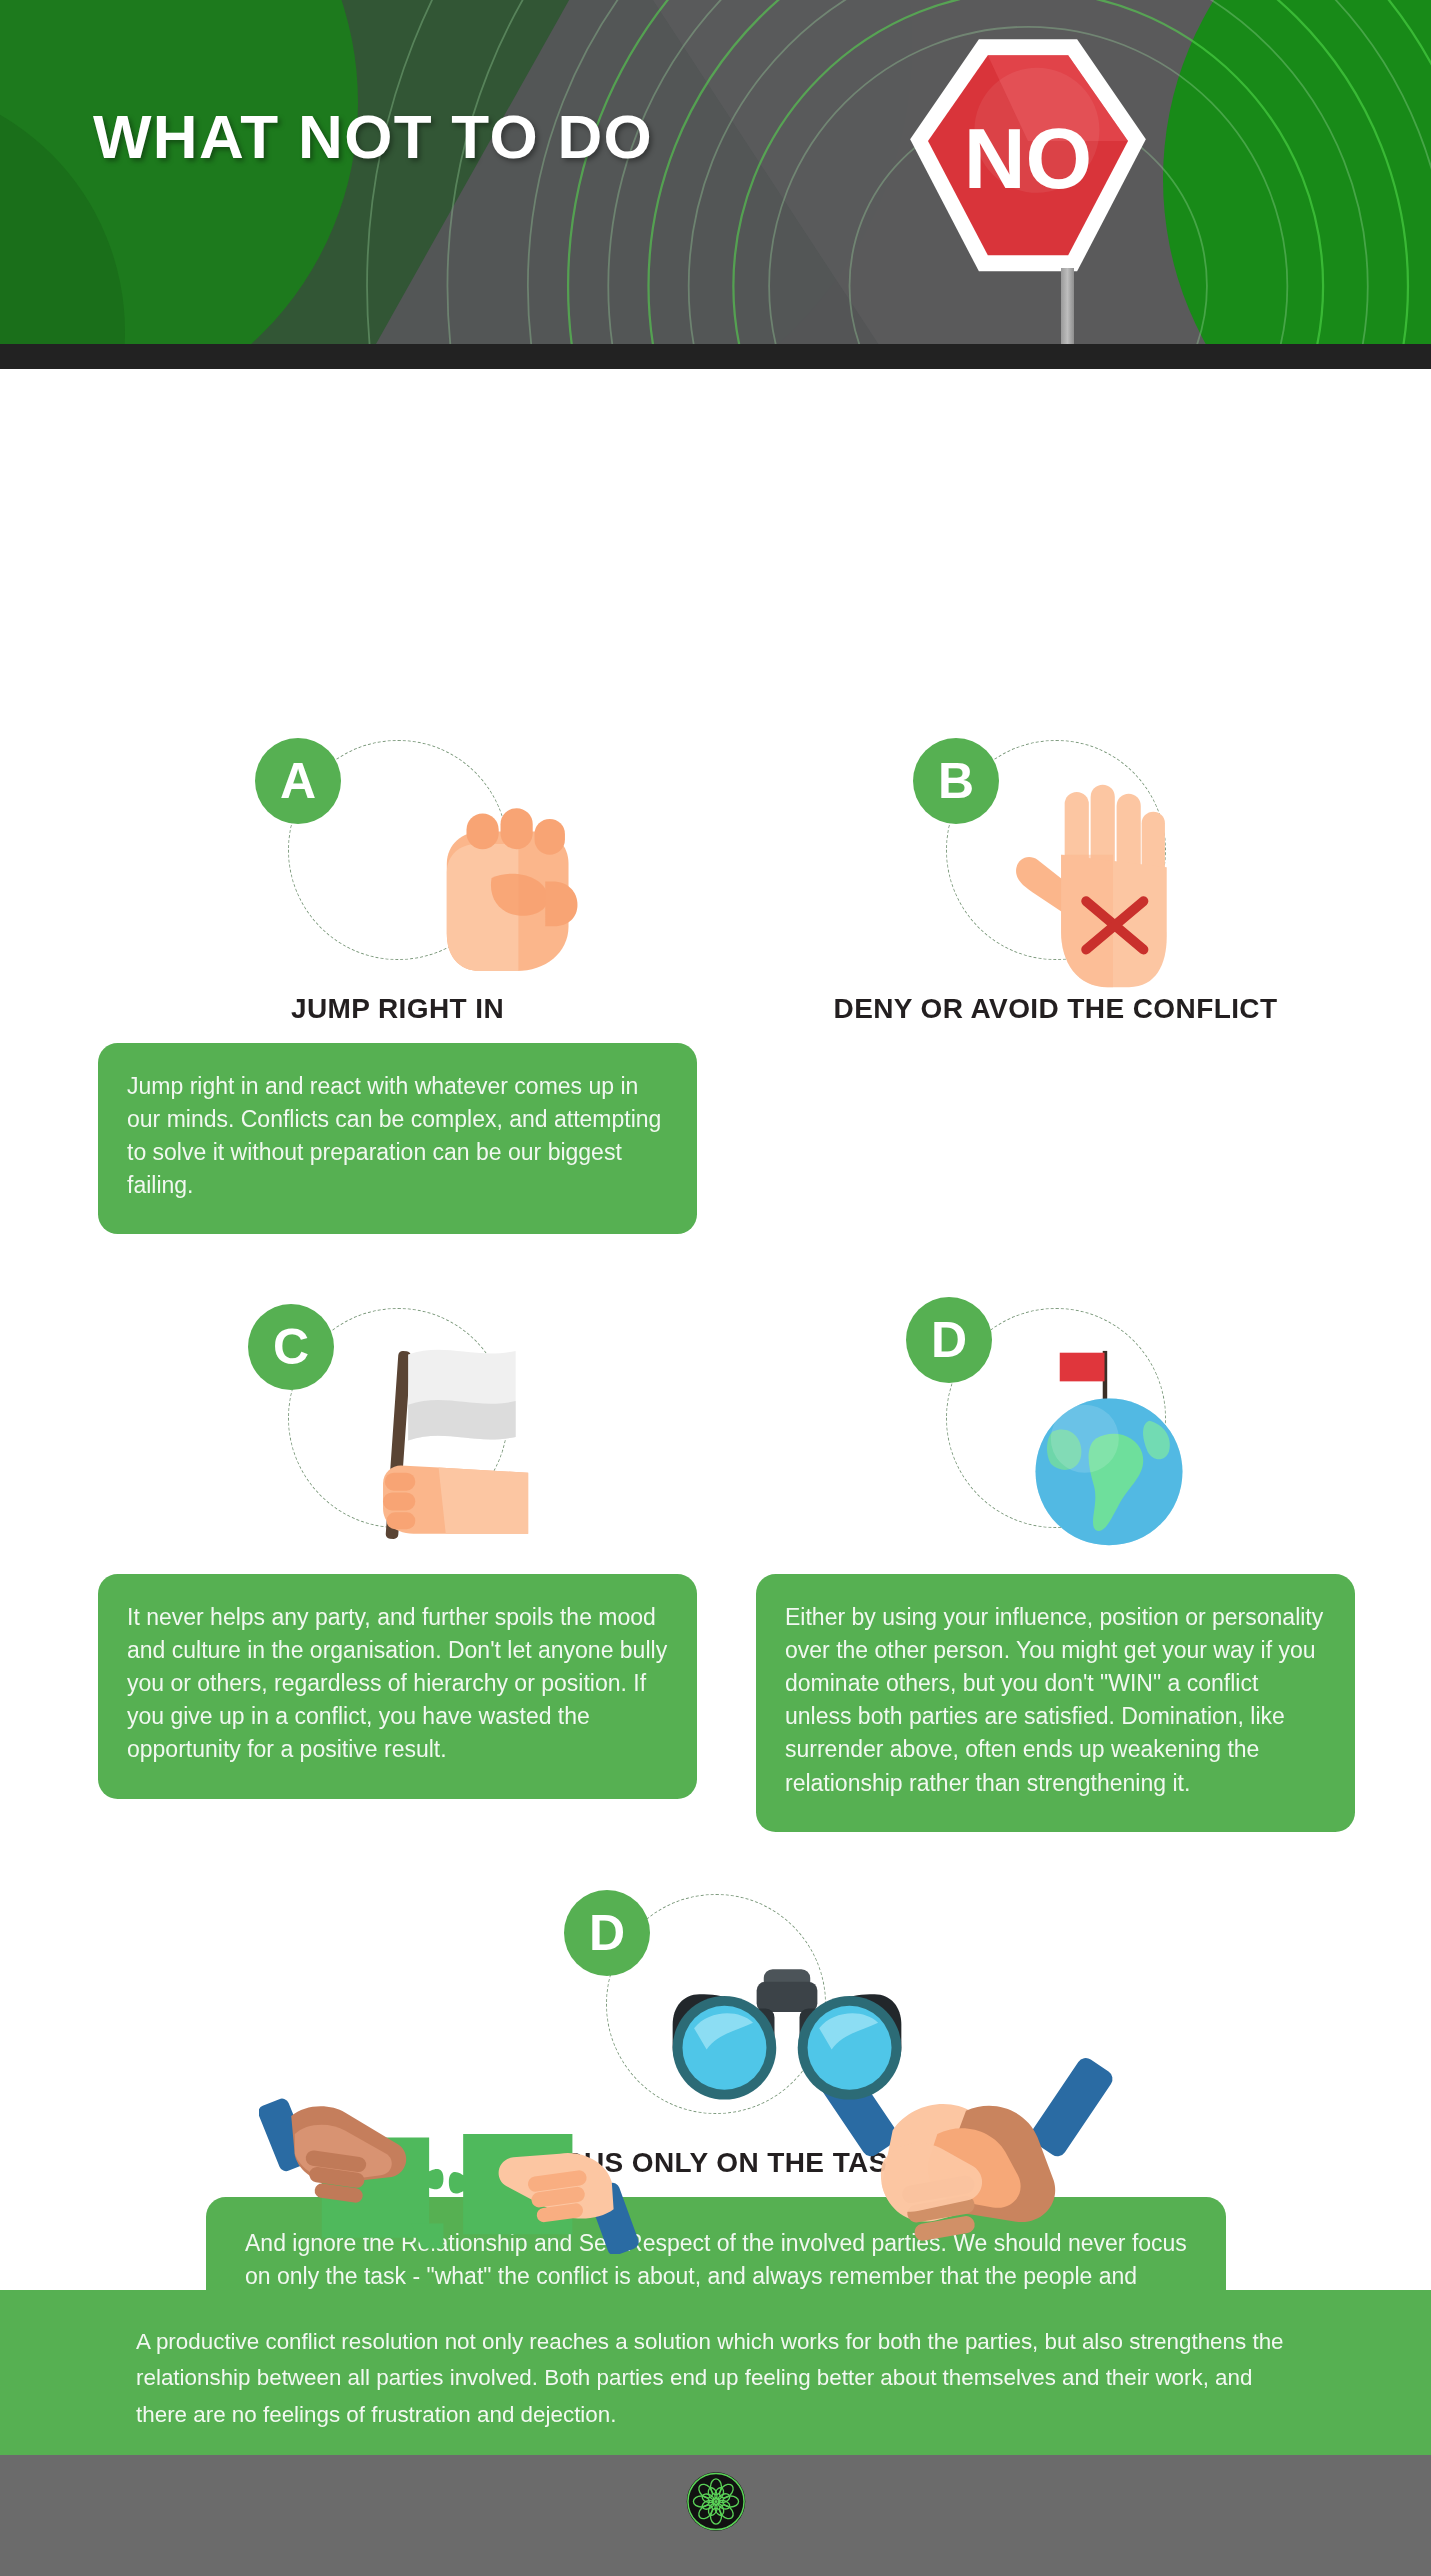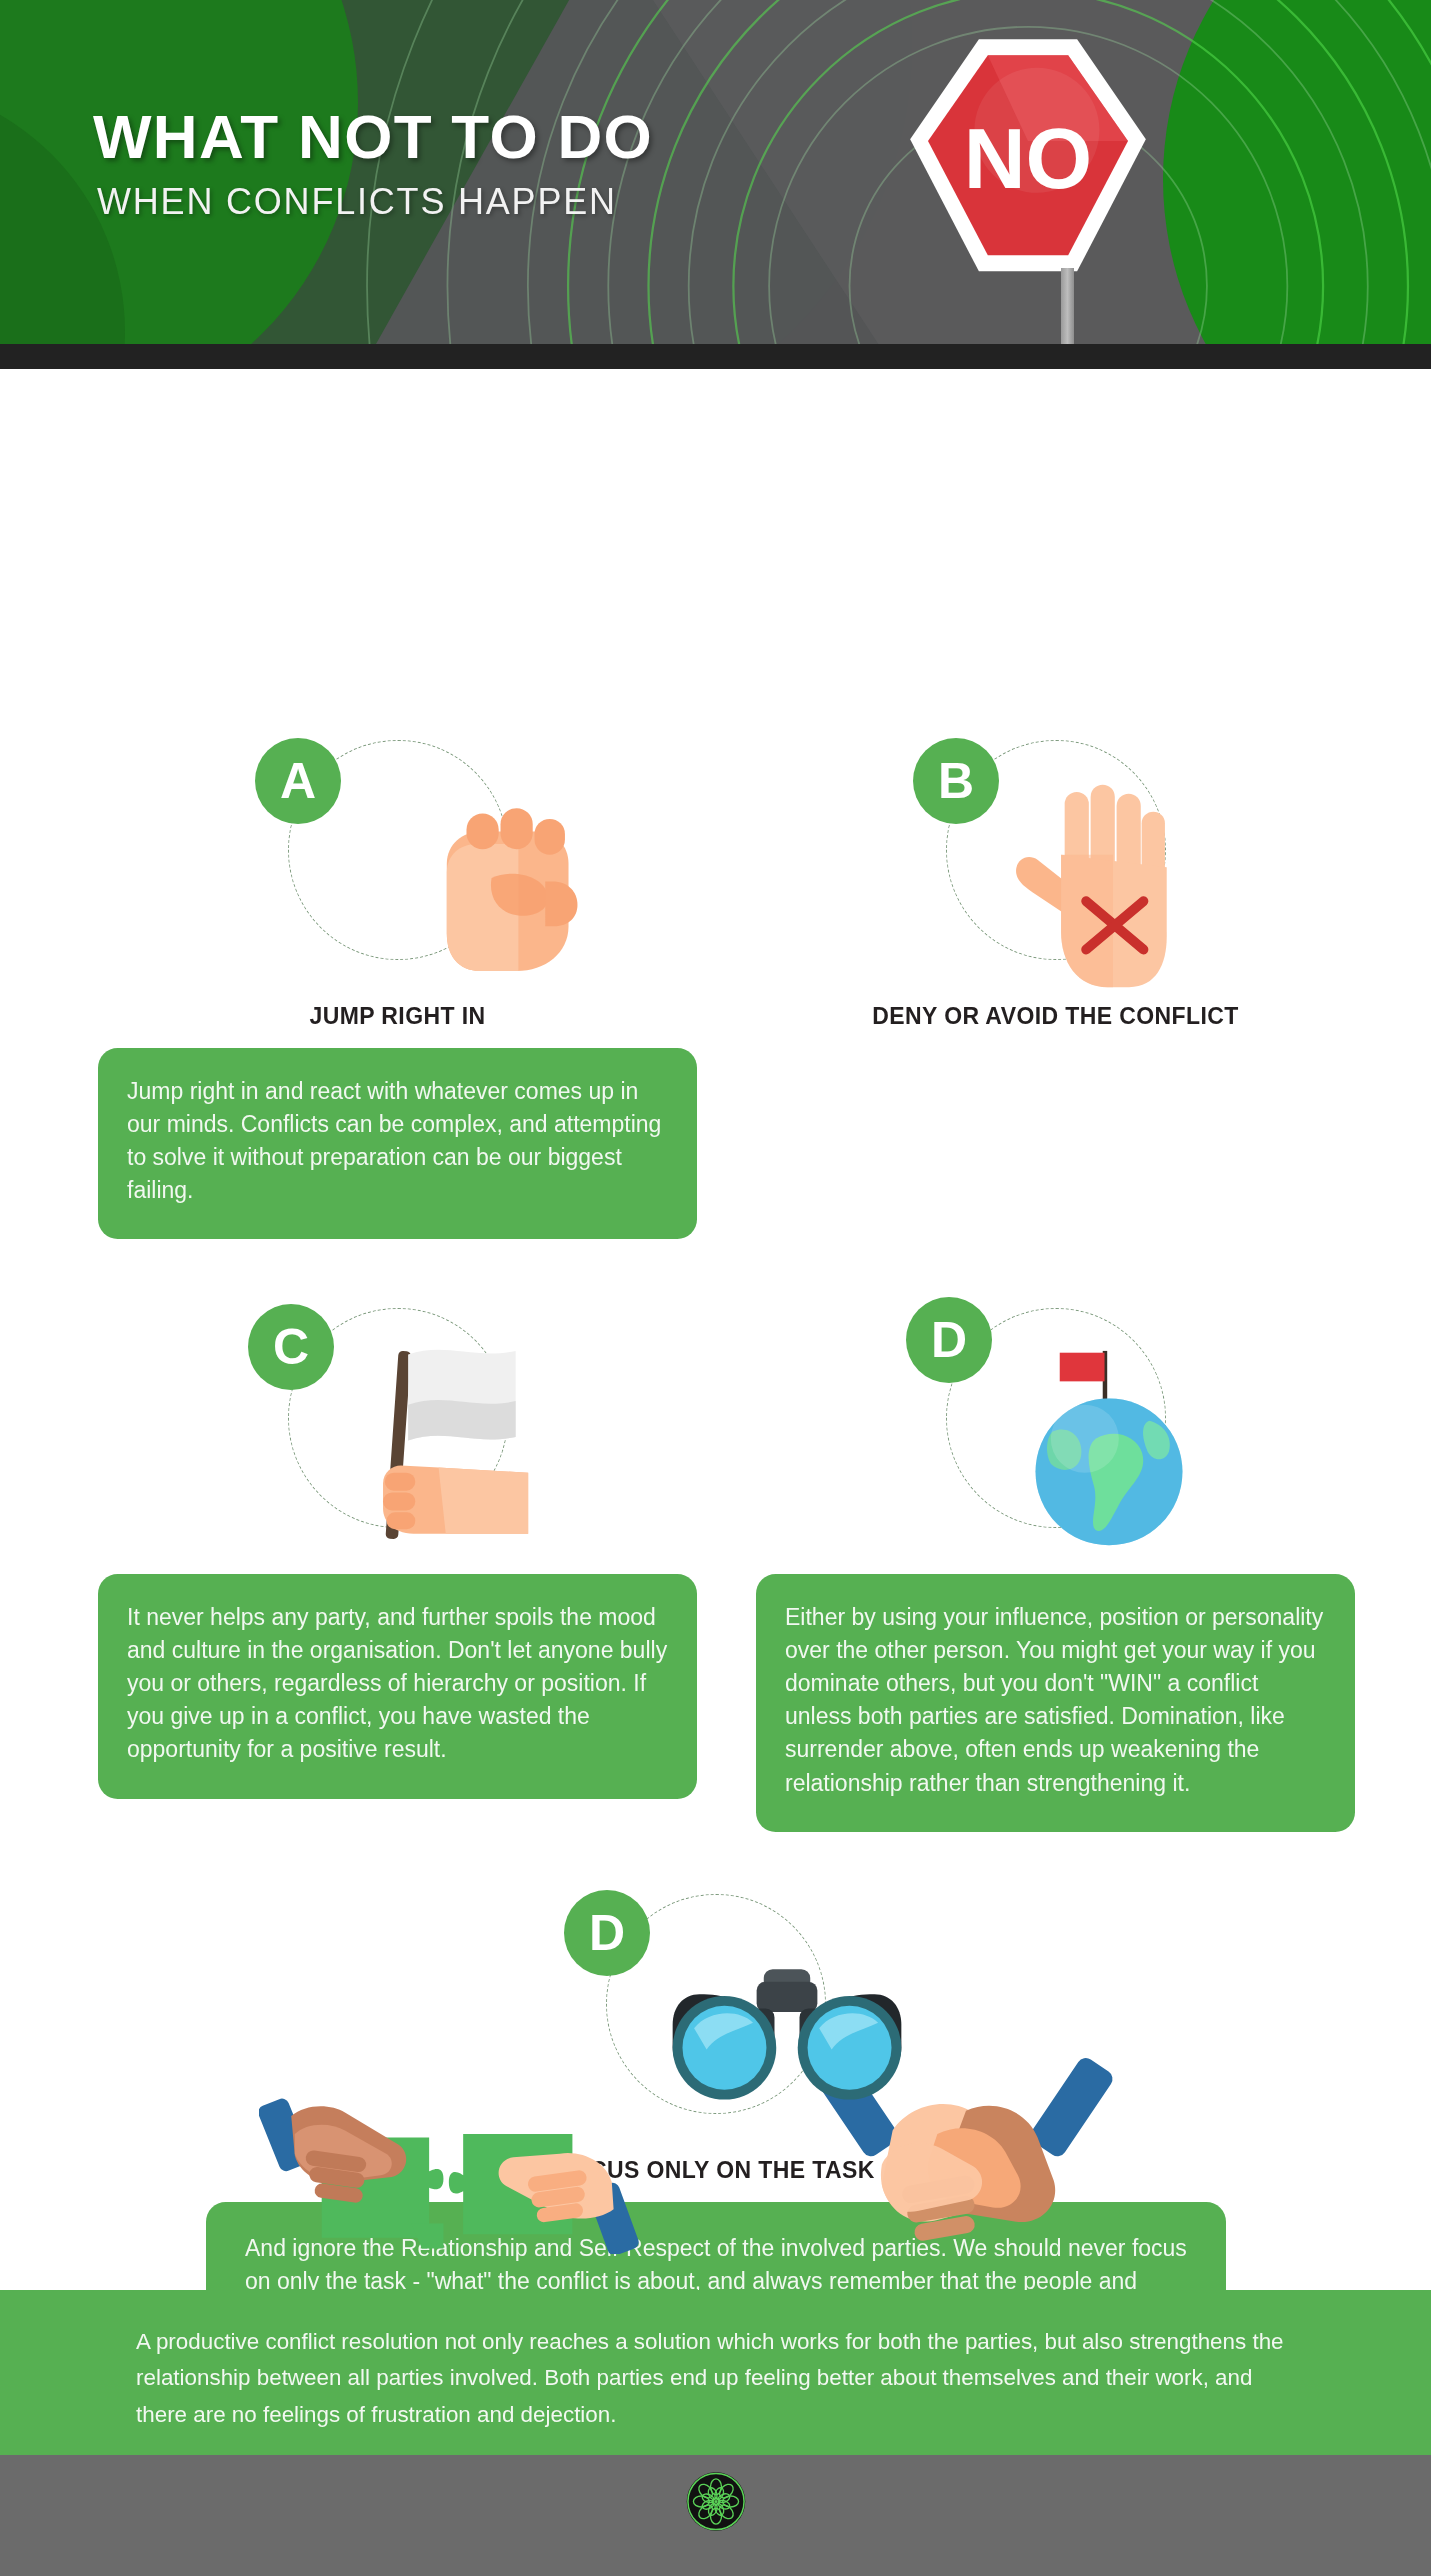--- a/index.html
+++ b/index.html
@@ -140,25 +140,25 @@
     display: flex;
     align-items: center;
     justify-content: center;
     line-height: 1;
     z-index: 4;
   }
   .art { position: absolute; z-index: 3; }
 
   .card-title {
     text-align: center;
-    font-size: 23px;
+    font-size: 28px;
     font-weight: bold;
     color: #231f20;
     letter-spacing: 0.4px;
-    margin-top: 15px;
+    margin-top: 5px;
   }
   .card-box {
     margin: 18px auto 0;
     background: #56b052;
     border-radius: 19.7px;
     color: #f1f8f0;
     font-size: 23px;
     line-height: 1.44;
     padding: 27px 29px 32px 29px;
   }
@@ -246,21 +246,20 @@
         <g fill="none" stroke="#55e04f" stroke-opacity=".55" stroke-width="2.5">
           <circle cx="1150" cy="320" r="330"></circle>
           <circle cx="1150" cy="320" r="425"></circle>
           <circle cx="1150" cy="320" r="515"></circle>
         </g>
       </svg>
     </div>
 
     <div class="hdr-content">
       <div class="title-main">WHAT NOT TO DO</div>
-      <div class="title-sub">WHEN CONFLICTS HAPPEN</div>
 
       <svg class="stop-sign" viewBox="0 0 280 300">
         <polygon points="85,8 195,8 272,120 195,268 85,268 8,120" fill="#ffffff"></polygon>
         <polygon points="95,26 185,26 252,122 185,250 95,250 28,122" fill="#d9343a"></polygon>
         <polygon points="95,26 185,26 252,122 140,122 95,26" fill="#e85055" opacity=".55"></polygon>
         <circle cx="150" cy="110" r="70" fill="#ffffff" opacity=".07"></circle>
         <text x="140" y="175" font-family="Liberation Sans, sans-serif" font-size="96" font-weight="bold" fill="#ffffff" text-anchor="middle">NO</text>
       </svg>
       <div class="sign-post"></div>
     </div>

